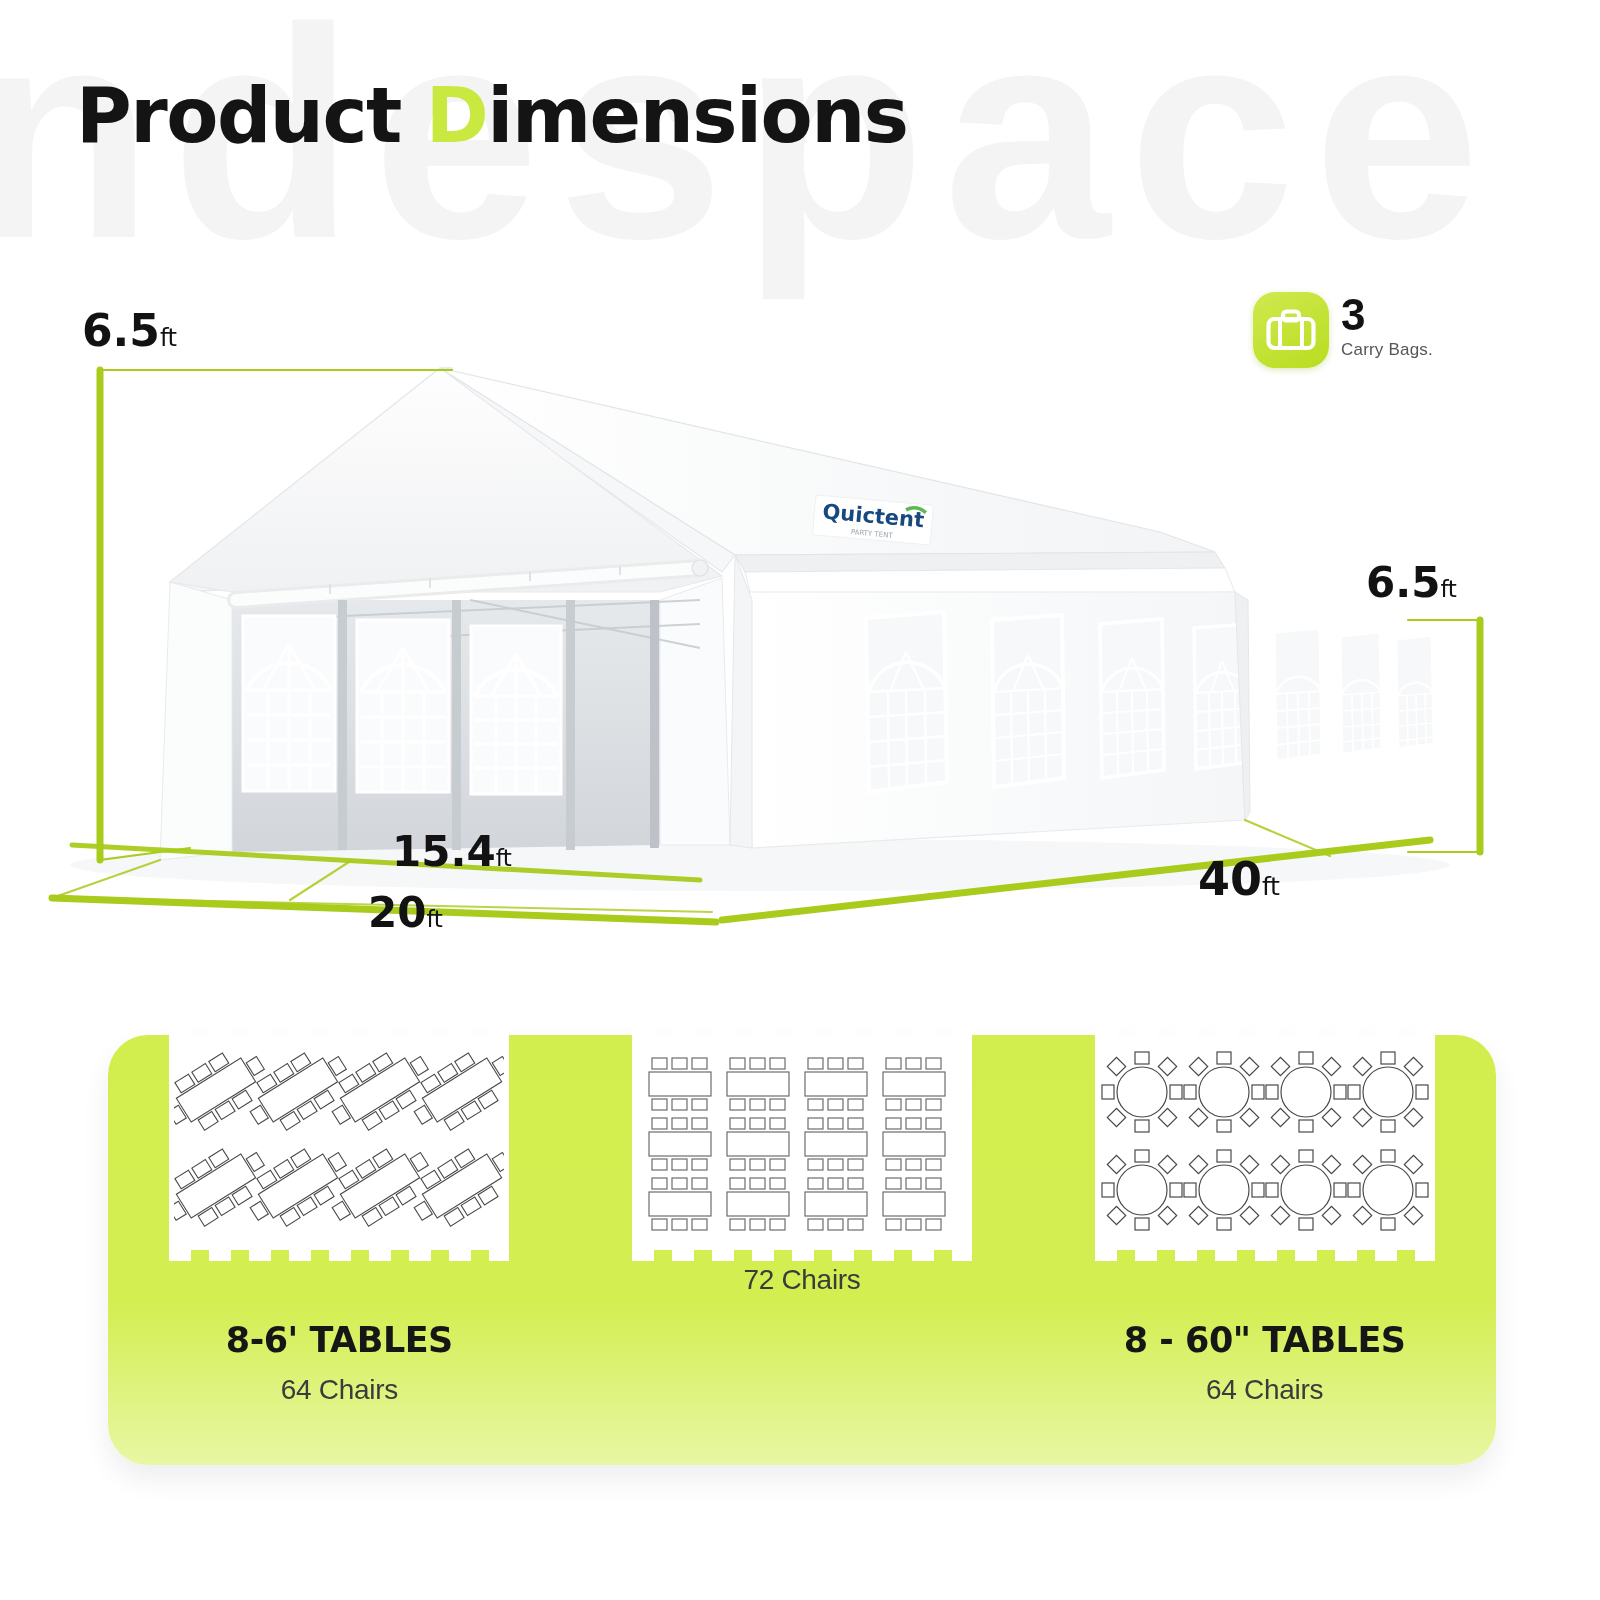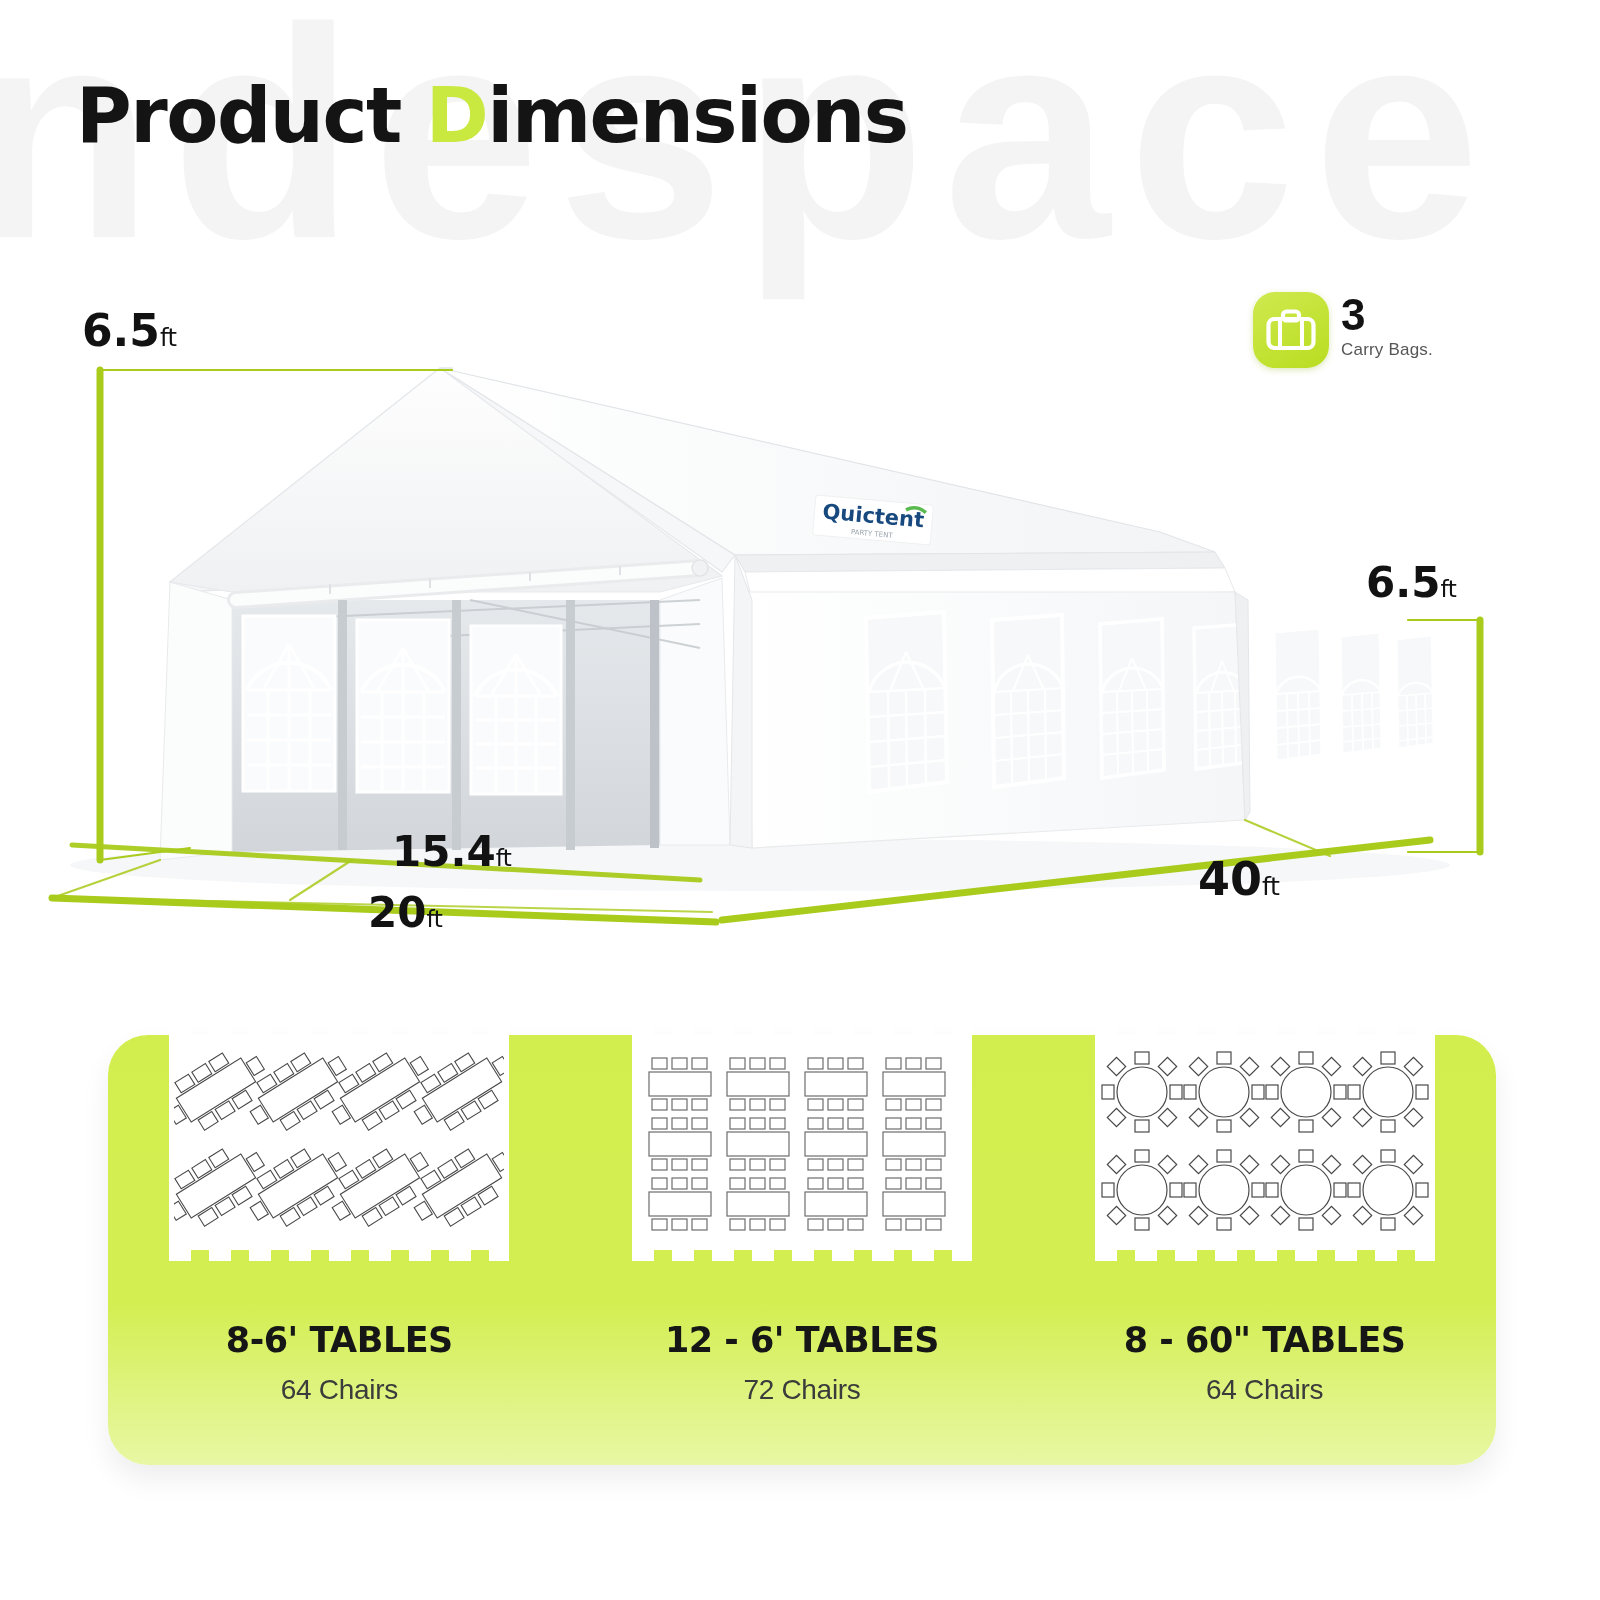--- a/index.html
+++ b/index.html
@@ -600,21 +600,20 @@
                   <rect x="23" y="0" width="15" height="11"></rect>
                   <rect x="43" y="0" width="15" height="11"></rect>
                 <rect x="3" y="41" width="15" height="11"></rect>
                   <rect x="23" y="41" width="15" height="11"></rect>
                   <rect x="43" y="41" width="15" height="11"></rect>
               </g>
             </g>
           </svg>
         </div>
       </div>
-      <div class="seat-title">12 - 6' TABLES</div>
       <div class="seat-sub">72 Chairs</div>
     </div>
 
     <div class="seat-col">
       <div class="seat-card">
         <div class="inner">
           <svg width="330" height="205" viewBox="0 0 330 205">
             <g stroke="#4a4a4a" stroke-width="1.2" fill="#ffffff">
               <g transform="translate(42,52)">
                 <circle cx="0" cy="0" r="25"></circle>

